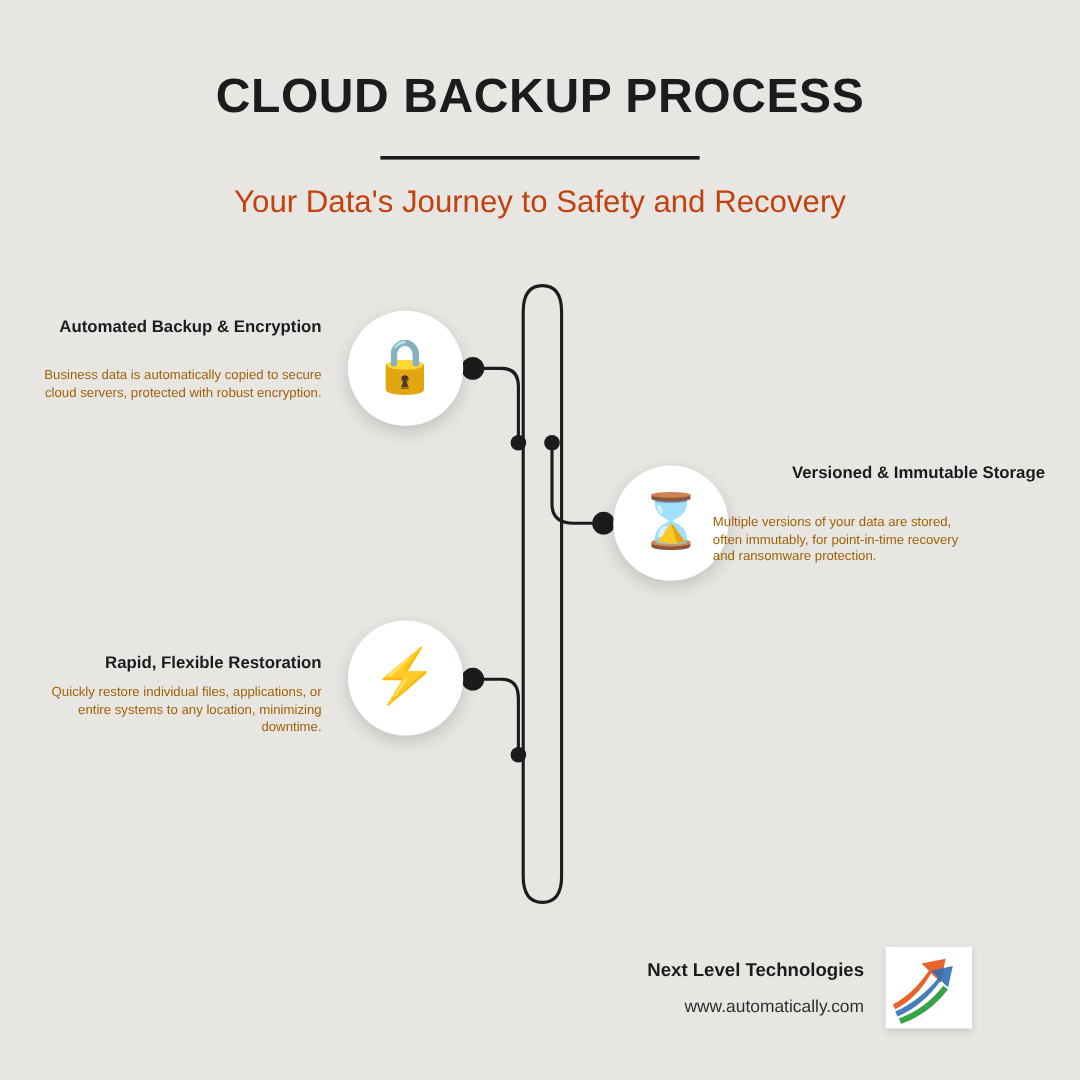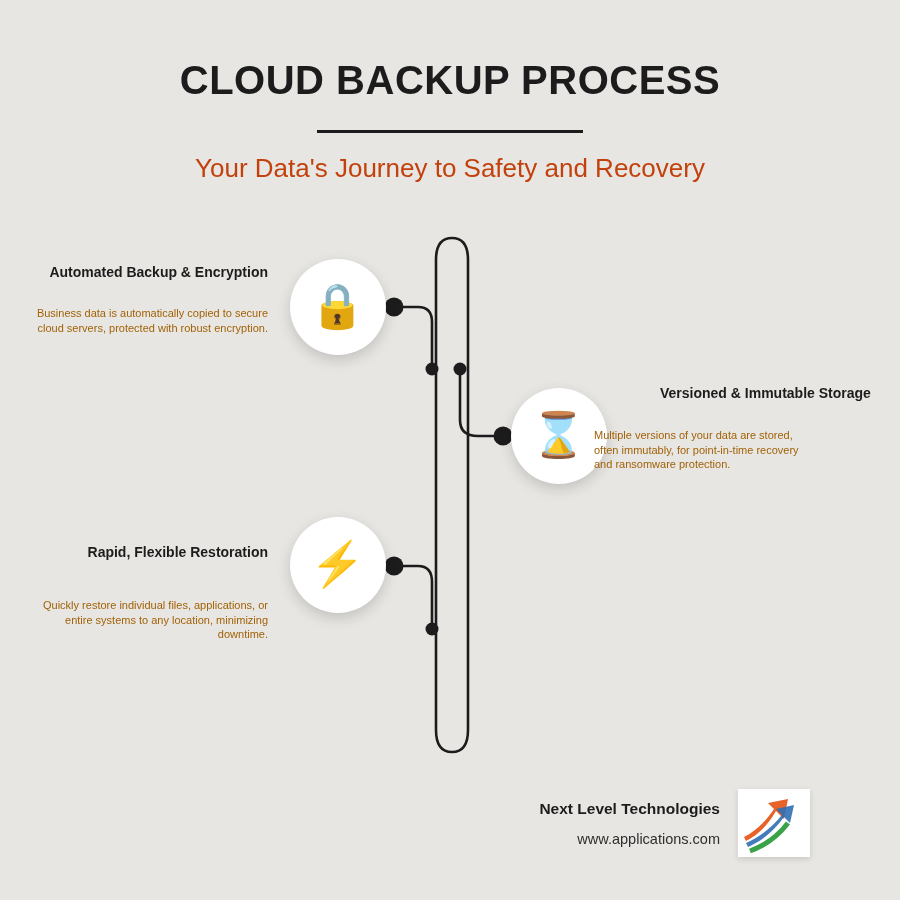--- a/index.html
+++ b/index.html
@@ -101,21 +101,21 @@
   .align-right { text-align: right; }
   .align-left  { text-align: left; }
 
   #head-1 { top: 264px; left: 28px; width: 240px; }
   #body-1 { top: 306px; left: 28px; width: 240px; }
 
   #head-2 { top: 385px; left: 660px; width: 230px; }
   #body-2 { top: 428px; left: 594px; width: 218px; }
 
   #head-3 { top: 528px; left: 28px; width: 240px; margin-top: 16px; }
-  #body-3 { top: 570px; left: 28px; width: 240px; margin-top: 28px; }
+  #body-3 { top: 570px; left: 28px; width: 240px; }
 
   
   .brand-name {
     position: absolute;
     top: 800px;
     left: 440px;
     width: 280px;
     text-align: right;
     font-size: 15.5px;
     font-weight: bold;
@@ -180,21 +180,21 @@
   <div class="step-head align-left" id="head-2">Versioned &amp; Immutable Storage</div>
   <div class="step-body align-left" id="body-2">Multiple versions of your data are stored, often immutably, for point-in-time recovery and ransomware protection.</div>
 
   <div class="node" id="node-3">
     <span class="glyph">⚡</span>
   </div>
   <div class="step-head align-right" id="head-3">Rapid, Flexible Restoration</div>
   <div class="step-body align-right" id="body-3">Quickly restore individual files, applications, or entire systems to any location, minimizing downtime.</div>
 
   <div class="brand-name">Next Level Technologies</div>
-  <div class="brand-url">www.applications.com</div>
+  <div class="brand-url">www.automatically.com</div>
   <div class="brand-logo">
     <svg viewBox="0 0 72 68" width="72" height="68">
       <rect x="0" y="0" width="72" height="68" fill="#ffffff"></rect>
       <path d="M8 52 C20 46 30 36 38 22 L46 30 L50 10 L30 14 L36 20 C28 32 18 42 6 48 Z" fill="#e8622a"></path>
       <path d="M10 58 C24 52 36 42 46 28 L52 34 L56 16 L38 20 L44 26 C34 38 22 48 8 54 Z" fill="#2f6fb5" opacity="0.9"></path>
       <path d="M12 62 C26 57 40 47 50 34" fill="none" stroke="#3aa34a" stroke-width="5"></path>
     </svg>
   </div>
 
 </div>

